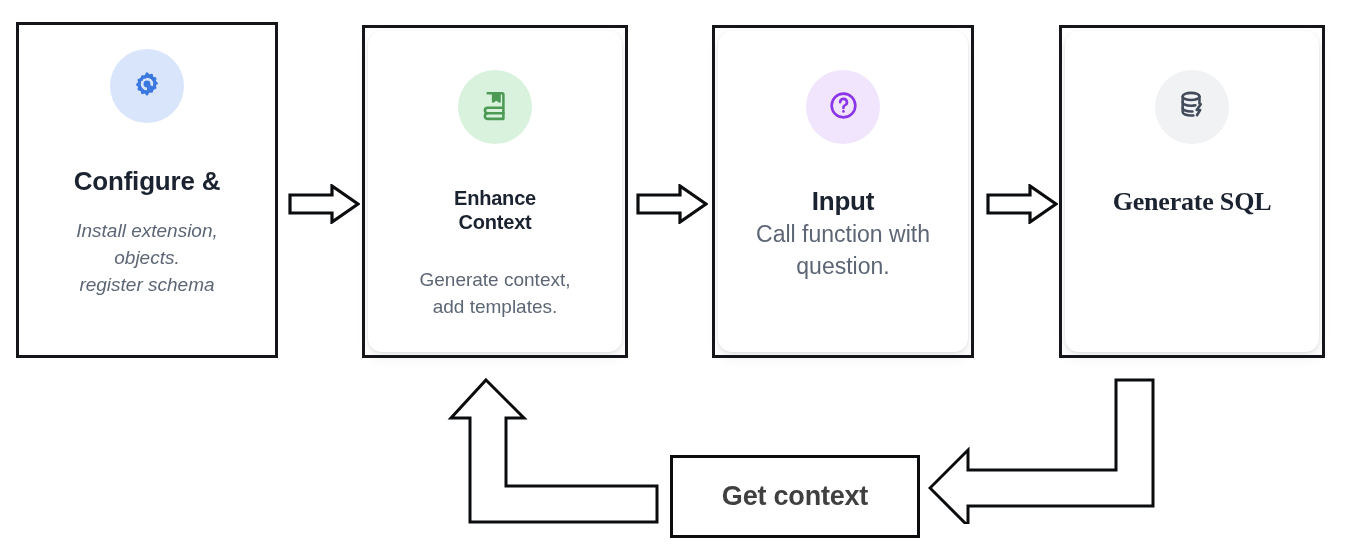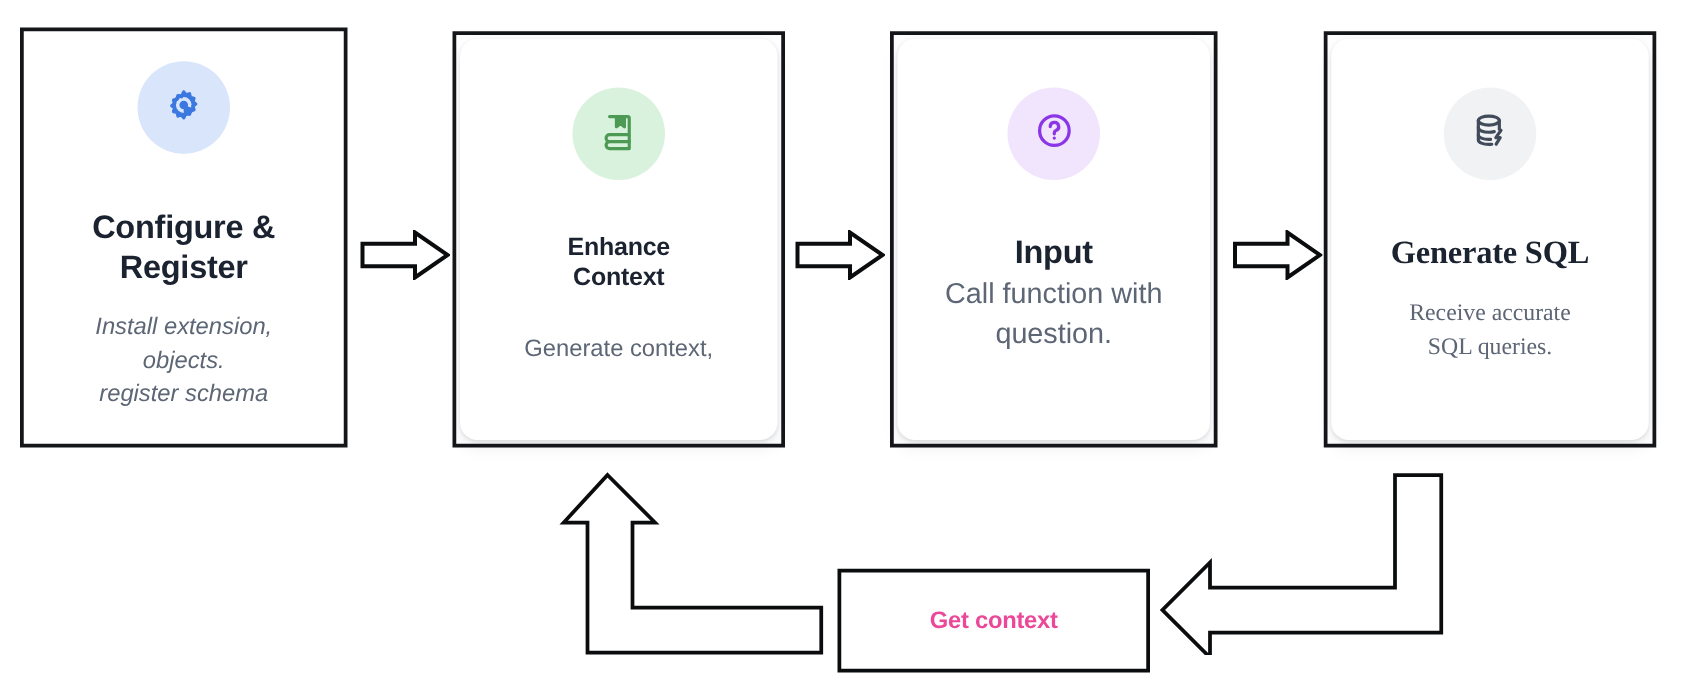--- a/index.html
+++ b/index.html
@@ -78,22 +78,22 @@
     position: absolute;
     box-sizing: border-box;
     border: 3px solid #0b0c0e;
     background: #ffffff;
     display: flex;
     align-items: center;
     justify-content: center;
   }
   .loop-box-label {
     font-weight: bold;
-    color: #ec4899;
-    font-size: 19px;
+    color: #404040;
+    font-size: 27px;
     letter-spacing: -0.2px;
   }
 </style>
 </head>
 <body>
 
 <div id="stage">
 
   <div class="step-card" style="left:16px; top:22px; width:262px; height:336px;">
     <div class="card-inner square" style="padding-top:21px;">
@@ -102,21 +102,20 @@
           <svg width="34" height="34" viewBox="0 0 24 24" fill="none" stroke="#3b78e0" stroke-width="1.9" stroke-linecap="round" stroke-linejoin="round">
             <path d="M12 2.6l1.25 1.6 2-.6.45 2.05 2.05.45-.6 2 1.6 1.25-1.6 1.25.6 2-2.05.45-.45 2.05-2-.6L12 17.1l-1.25-1.6-2 .6-.45-2.05-2.05-.45.6-2-1.6-1.25 1.6-1.25-.6-2 2.05-.45.45-2.05 2 .6L12 2.6z" transform="translate(0 2.1) scale(1)"></path>
             <circle cx="12" cy="12" r="5.4"></circle>
             <circle cx="12" cy="12" r="1.5" fill="#3b78e0"></circle>
             <path d="M12 12 L17.2 13.9 A5.4 5.4 0 0 1 12 17.4 Z" fill="#3b78e0" stroke="none"></path>
           </svg>
         </span>
       </div>
       <div class="card-title" style="font-size:26px; margin-top:43px;">
         <div>Configure &amp;</div>
-        <div>Register</div>
       </div>
       <div class="card-desc" style="font-size:19px; margin-top:20px;font-style:italic;">
         <div>Install extension,</div>
         <div>objects.</div>
         <div>register schema</div>
       </div>
     </div>
   </div>
 
   <div class="arrow-right" style="left:288px; top:184px; width:72px; height:40px;">
@@ -135,20 +134,21 @@
             <path d="M10.6 3.2v6.1l2.4-1.8 2.4 1.8V3.2" fill="#4d9a55" stroke="#4d9a55"></path>
           </svg>
         </span>
       </div>
       <div class="card-title" style="font-size:20px; margin-top:42px;">
         <div>Enhance</div>
         <div>Context</div>
       </div>
       <div class="card-desc" style="font-size:19px; margin-top:32px;">
         <div>Generate context,</div>
+        <div>add templates.</div>
       </div>
     </div>
   </div>
 
   <div class="arrow-right" style="left:636px; top:184px; width:72px; height:40px;">
     <svg width="72" height="40" viewBox="0 0 72 40">
       <polygon points="2,11 44,11 44,2 70,20 44,38 44,29 2,29" fill="#ffffff" stroke="#0b0c0e" stroke-width="3.2" stroke-linejoin="miter"></polygon>
     </svg>
   </div>
 
@@ -189,24 +189,20 @@
             <path d="M17.6 5.6v5.2"></path>
             <path d="M5 9.9c0 1.5 2.8 2.7 6.3 2.7 1.2 0 2.3-.14 3.25-.39"></path>
             <path d="M5 14.2c0 1.5 2.8 2.7 6.3 2.7 .35 0 .7-.01 1.03-.03"></path>
             <path d="M18.6 11.4l-3.1 4.4h2.6l-2.4 3.9" stroke-linejoin="round"></path>
           </svg>
         </span>
       </div>
       <div class="card-title" style="font-size:26px; margin-top:42px;">
         <div>Generate SQL</div>
       </div>
-      <div class="card-desc" style="font-size:19px; margin-top:20px;">
-        <div>Receive accurate</div>
-        <div>SQL queries.</div>
-      </div>
     </div>
   </div>
 
   <div class="loop-shape" style="left:928px; top:378px; width:246px; height:146px;">
     <svg width="246" height="146" viewBox="0 0 246 146">
       <polygon points="225,2 225,128 40,128 40,148 2,110 40,72 40,92 188,92 188,2" fill="#ffffff" stroke="#0b0c0e" stroke-width="3" stroke-linejoin="miter"></polygon>
     </svg>
   </div>
 
   <div class="loop-box" style="left:670px; top:455px; width:250px; height:83px;">

